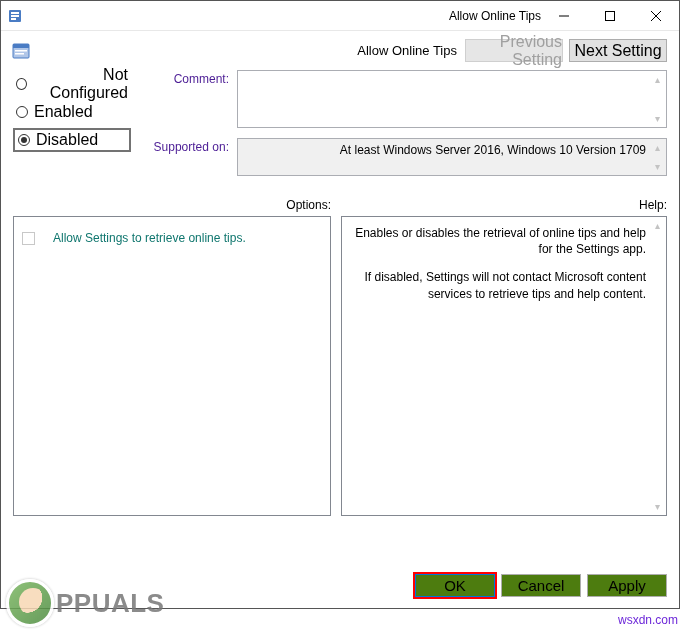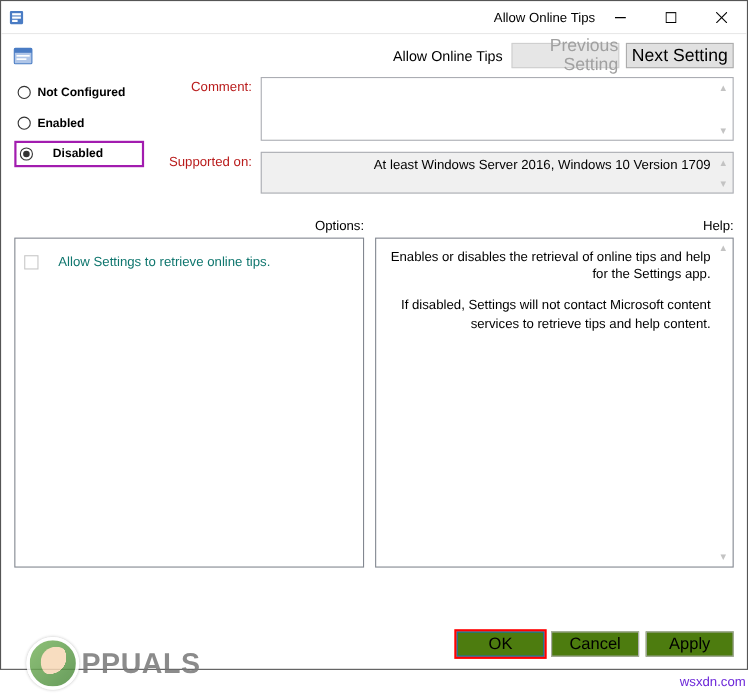--- a/index.html
+++ b/index.html
@@ -78,41 +78,39 @@
     }
     .radio-col {
       width: 118px;
       padding-top: 2px;
     }
     .radio-item {
       display: flex; align-items: center;
       height: 24px;
       padding: 1px 3px;
       margin-bottom: 4px;
-      font-size: 11px;
-      font-weight: bold;
+      font-size: 16px;
     }
     .radio-item.highlighted {
-      border: 2px solid #a21caf;
-      gap: 12px;
+      border: 2px solid #737373;
     }
     .radio-circle {
       width: 12px; height: 12px;
       border: 1px solid #333;
       border-radius: 50%;
       margin-right: 6px;
       display:inline-flex; align-items:center; justify-content:center;
       background:#fff;
     }
     .radio-dot {
       width: 6px; height: 6px; border-radius: 50%; background:#333;
     }
     .fields-col { flex: 1; }
     .field-row { display: flex; gap: 8px; margin-bottom: 10px; }
-    .field-label { width: 90px; padding-top: 2px; font-size: 12px; color:#b91c1c; }
+    .field-label { width: 90px; padding-top: 2px; font-size: 12px; color:#4c1d95; }
     .comment-box {
       flex: 1; height: 58px;
       border: 1px solid #abadb3;
       background: #fff;
       position: relative;
     }
     .supported-box {
       flex: 1; height: 38px;
       border: 1px solid #abadb3;
       background: #f0f0f0;
@@ -164,21 +162,21 @@
     .btn {
       width: 80px; height: 23px;
       border: 1px solid #adadad;
       background: #4d7c0f;
       font-size: 15px; color:#000;
       display:inline-flex; align-items:center; justify-content:center;
     }
     .btn.highlighted { outline: 2px solid #ff0000; outline-offset: 0;  border: 1px solid #0078d7;}
     .watermark {
       position:absolute;
-      bottom: 6px; left: 24px;
+      bottom: 6px; left: 6px;
       display:flex; align-items:center;
       opacity: 0.85;
     }
     .watermark .avatar {
       width: 48px; height: 48px;
       border-radius: 50%;
       background: linear-gradient(135deg,#7bb661,#4d8b3f);
       border: 3px solid #fff;
       box-shadow: 0 0 3px rgba(0,0,0,0.3);
       position:relative;

